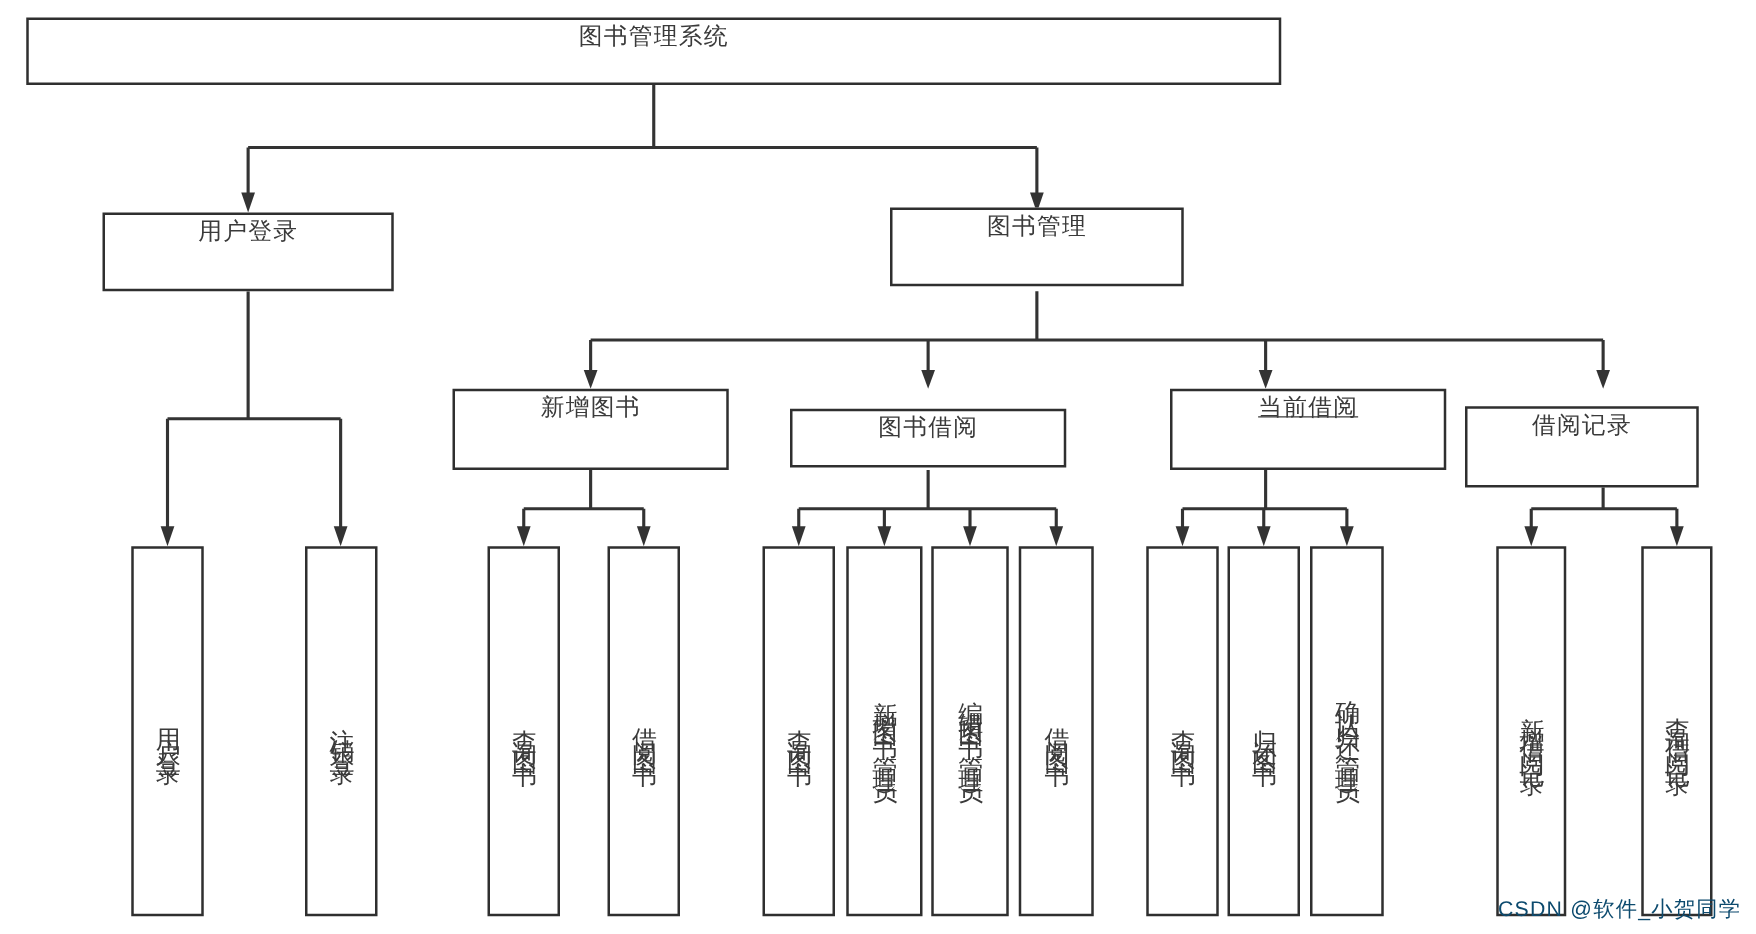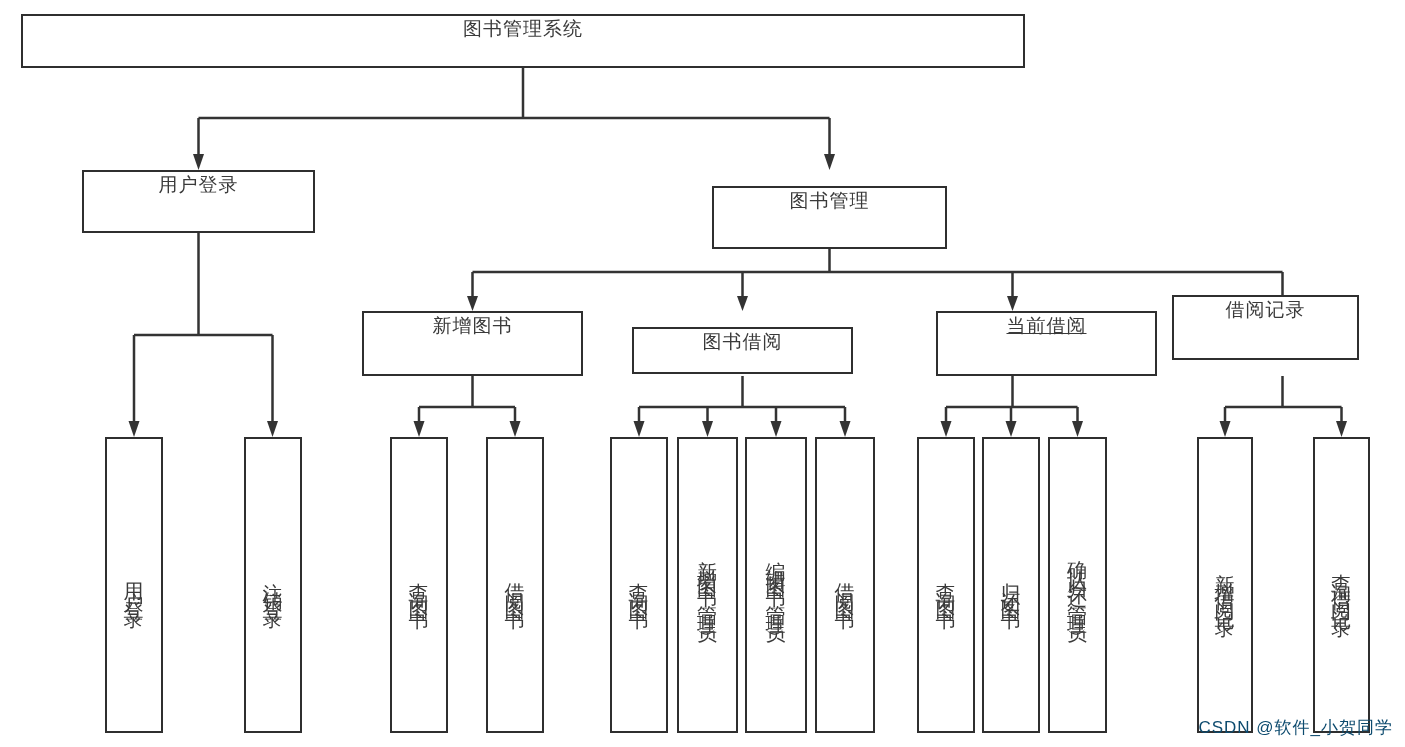--- a/index.html
+++ b/index.html
@@ -114,34 +114,34 @@
     </g>
   </svg>
 
   <div class="hbox" style="left:21px; top:14px; width:1004px; height:54px;">
     <span>图书管理系统</span>
   </div>
 
   <div class="hbox" style="left:82px; top:170px; width:233px; height:63px;">
     <span>用户登录</span>
   </div>
-  <div class="hbox" style="left:712px; top:186px; width:235px; height:63px;">
+  <div class="hbox" style="left:712px; top:166px; width:235px; height:63px;">
     <span>图书管理</span>
   </div>
 
   <div class="hbox" style="left:362px; top:311px; width:221px; height:65px;">
     <span>新增图书</span>
   </div>
   <div class="hbox" style="left:632px; top:311px; width:221px; height:47px;margin-top:16px;">
     <span>图书借阅</span>
   </div>
   <div class="hbox" style="left:936px; top:311px; width:221px; height:65px;text-decoration:underline;">
     <span>当前借阅</span>
   </div>
-  <div class="hbox" style="left:1172px; top:295px; width:187px; height:65px;">
+  <div class="hbox" style="left:1172px; top:325px; width:187px; height:65px;">
     <span>借阅记录</span>
   </div>
 
   <div class="vbox" style="left:105px; top:437px; width:58px; height:296px;">
     <span>用户登录</span>
   </div>
   <div class="vbox" style="left:244px; top:437px; width:58px; height:296px;">
     <span>注销登录</span>
   </div>
 

